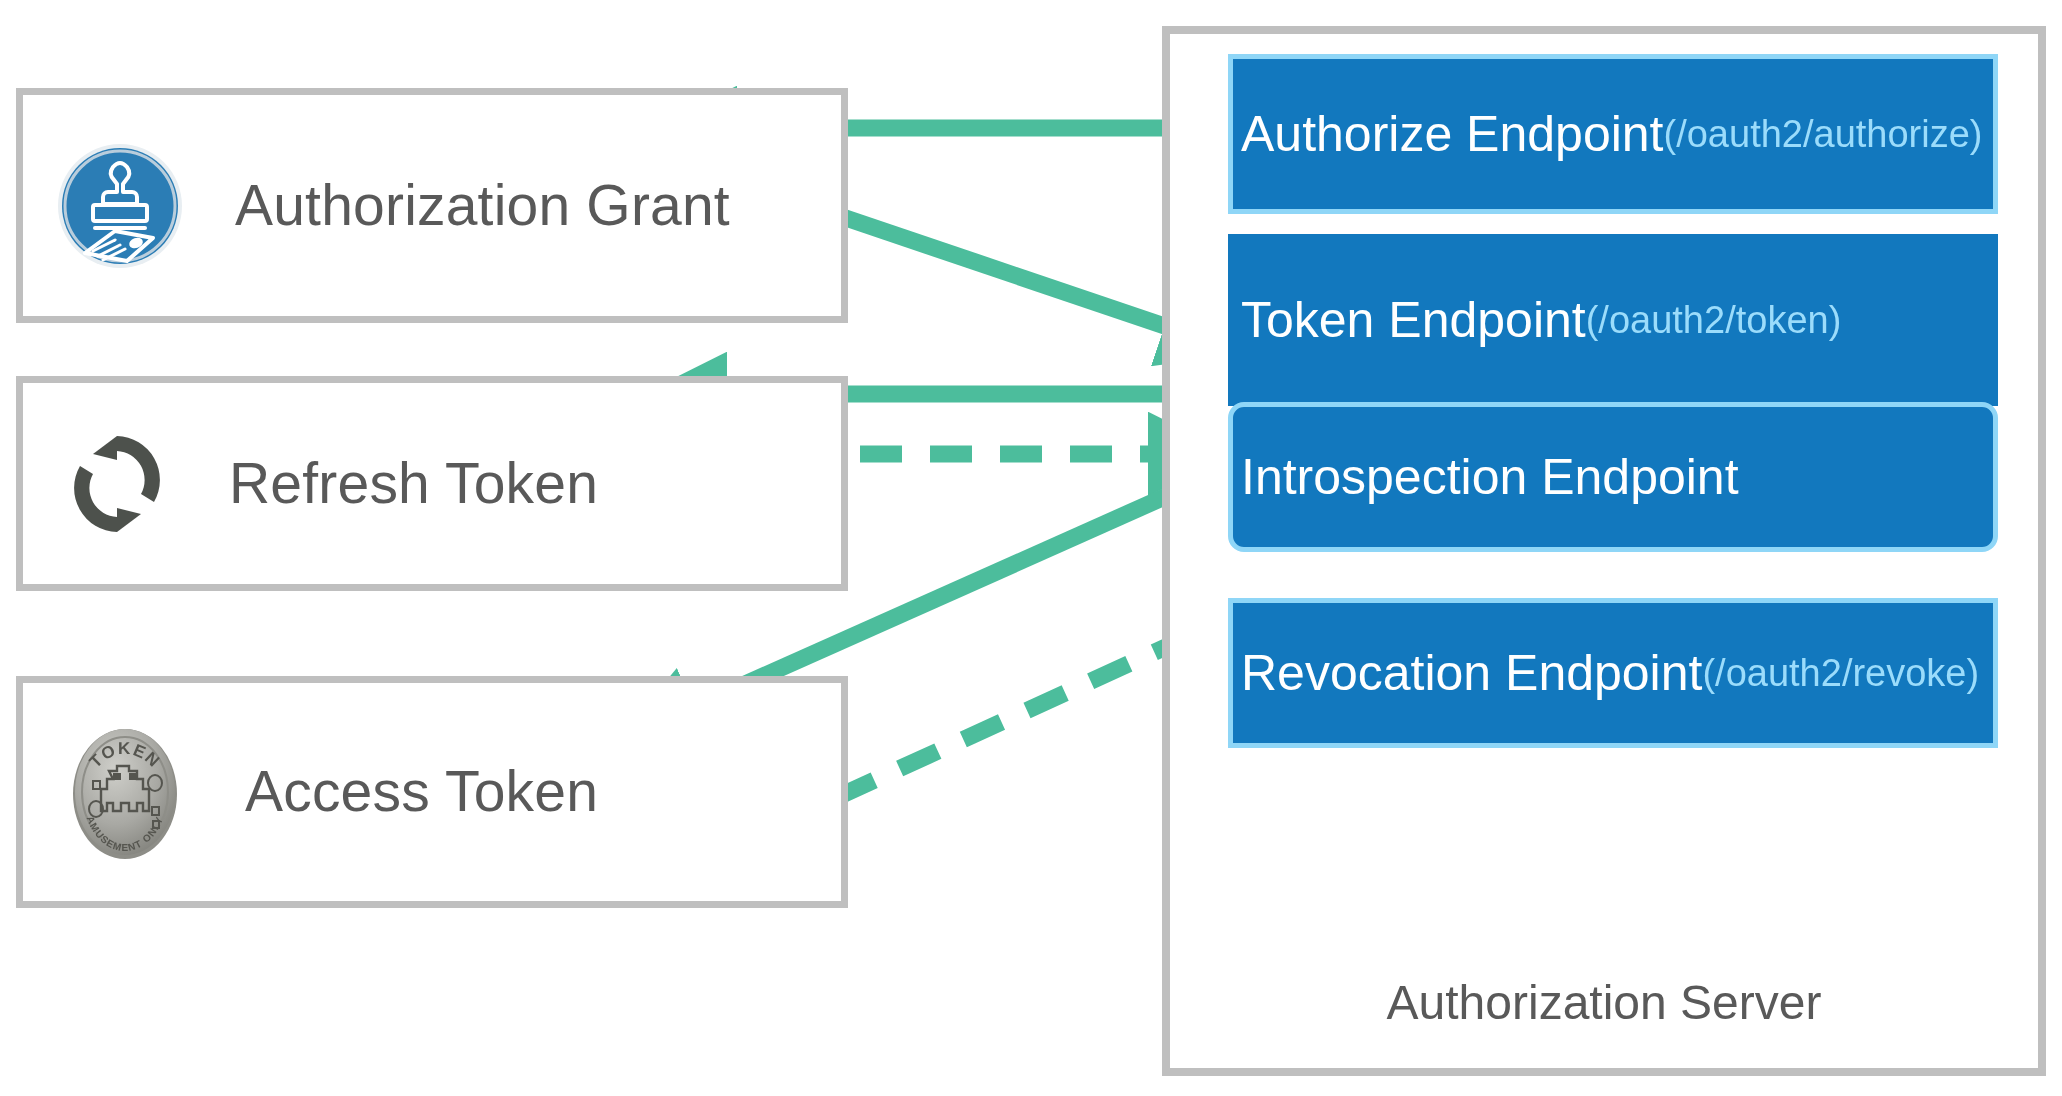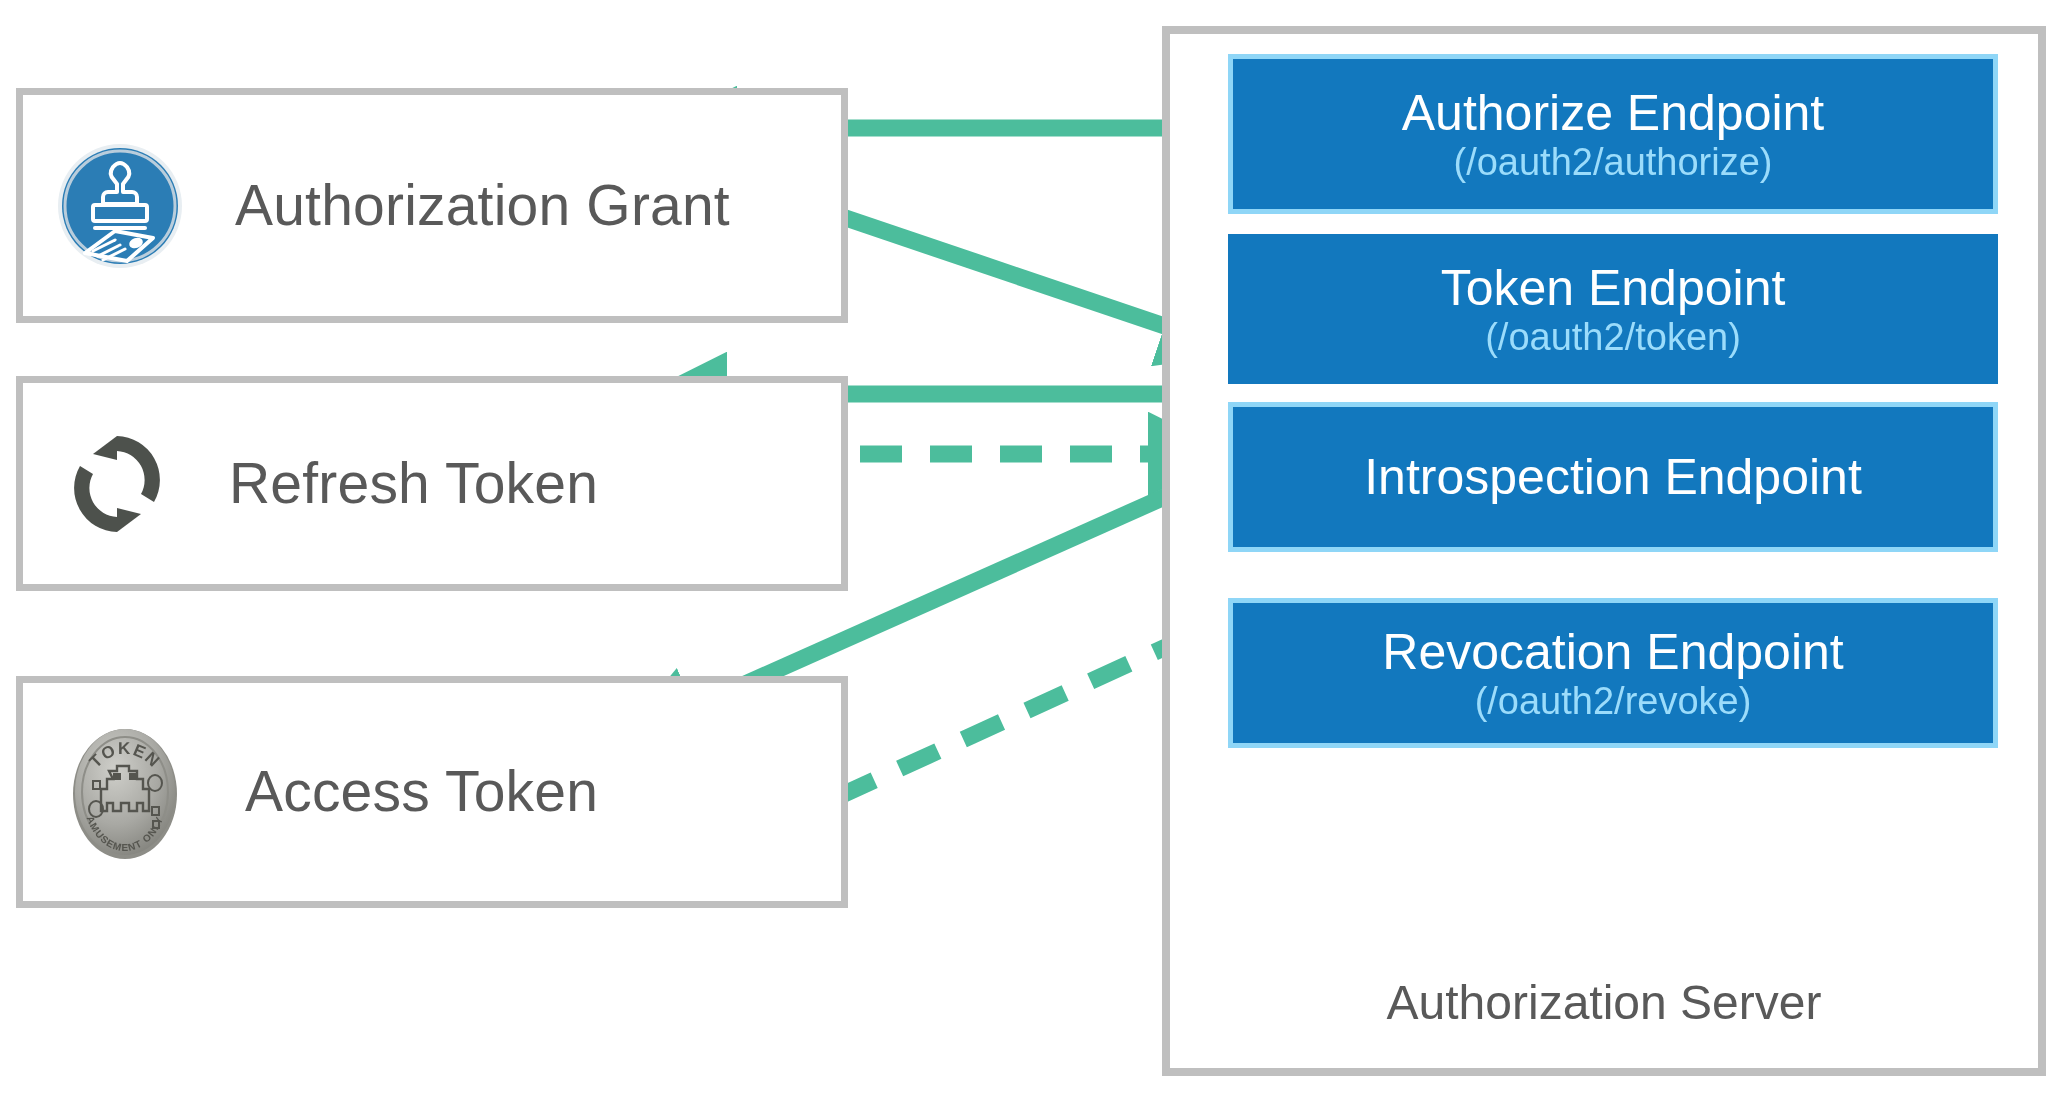--- a/index.html
+++ b/index.html
@@ -73,23 +73,22 @@
     white-space: nowrap;
   }
 
   
   .endpoint-box {
     position: absolute;
     box-sizing: border-box;
     background: #1278be;
     border: 5px solid #8fd6f7;
     display: flex;
-    flex-direction: column;
+    flex-direction: row;
     align-items: center;
-    justify-content: center;
     text-align: center;
     padding: 4px 8px;
   }
   .endpoint-box.noborder { border-color: #1278be; }
   .endpoint-title {
     color: #ffffff;
     font-size: 50px;
     line-height: 1.12;
     white-space: nowrap;
   }
@@ -224,26 +223,26 @@
     <div class="concept-label">Access Token</div>
   </div>
 
   <div id="as-container">
 
     <div class="endpoint-box" style="left:58px; top:20px; width:770px; height:160px;">
       <div class="endpoint-title">Authorize Endpoint</div>
       <div class="endpoint-path">(/oauth2/authorize)</div>
     </div>
 
-    <div class="endpoint-box noborder" style="left:58px; top:200px; width:770px; height:150px;">
+    <div class="endpoint-box noborder" style="left:58px; top:200px; width:770px; height:172px;">
       <div class="endpoint-title">Token Endpoint</div>
       <div class="endpoint-path">(/oauth2/token)</div>
     </div>
 
-    <div class="endpoint-box" style="left:58px; top:368px; width:770px; height:150px;">
+    <div class="endpoint-box" style="left:58px; top:368px; width:770px; height:150px;border-radius:16px;">
       <div class="endpoint-title">Introspection Endpoint</div>
     </div>
 
     <div class="endpoint-box" style="left:58px; top:564px; width:770px; height:150px;">
       <div class="endpoint-title">Revocation Endpoint</div>
       <div class="endpoint-path">(/oauth2/revoke)</div>
     </div>
 
     <div id="as-caption">Authorization Server</div>
   </div>

